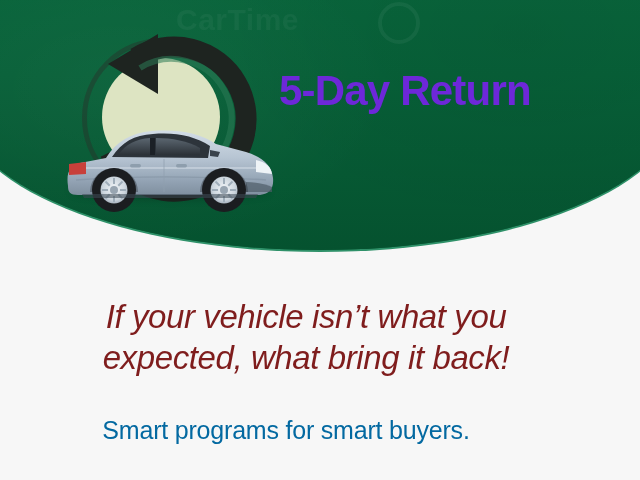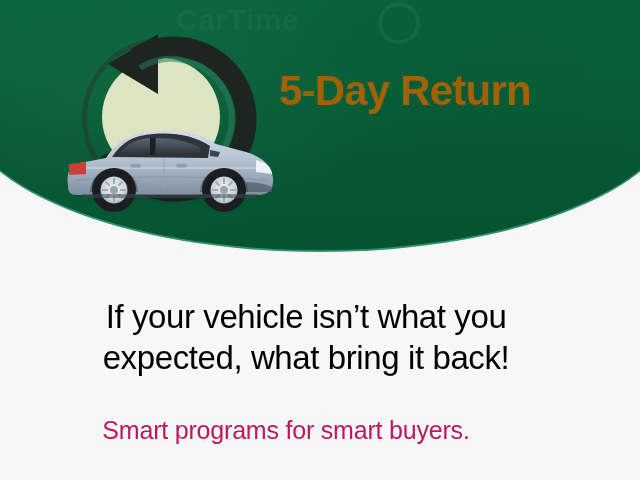--- a/index.html
+++ b/index.html
@@ -120,52 +120,53 @@
     background: rgba(0,0,0,0.30);
     filter: blur(4px);
   }
 
   
   #headline {
     position: absolute;
     left: 279px;
     top: 64px;
     width: 330px;
-    color: #a16207;
+    color: #6d28d9;
     font-family: "Liberation Sans", sans-serif;
     font-weight: bold;
     font-size: 42px;
     line-height: 54px;
     letter-spacing: -0.8px;
   }
   #headline .hl-line { display: block; white-space: nowrap; }
 
   
   #body-copy {
     position: absolute;
     left: 0;
     top: 296px;
     width: 612px;
     text-align: center;
-    color: #000000;
+    color: #7f1d1d;
     font-family: "Liberation Sans", sans-serif;
     font-weight: normal;
     font-size: 33px;
     line-height: 41px;
     letter-spacing: -0.4px;
+    font-style: italic;
   }
   #body-copy .bc-line { display: block; }
 
   #tagline {
     position: absolute;
     left: 0;
     top: 414px;
     width: 572px;
     text-align: center;
-    color: #be185d;
+    color: #0369a1;
     font-family: "Liberation Sans", sans-serif;
     font-weight: normal;
     font-size: 25px;
     line-height: 32px;
     letter-spacing: -0.2px;
   }
 </style>
 </head>
 <body>
 

